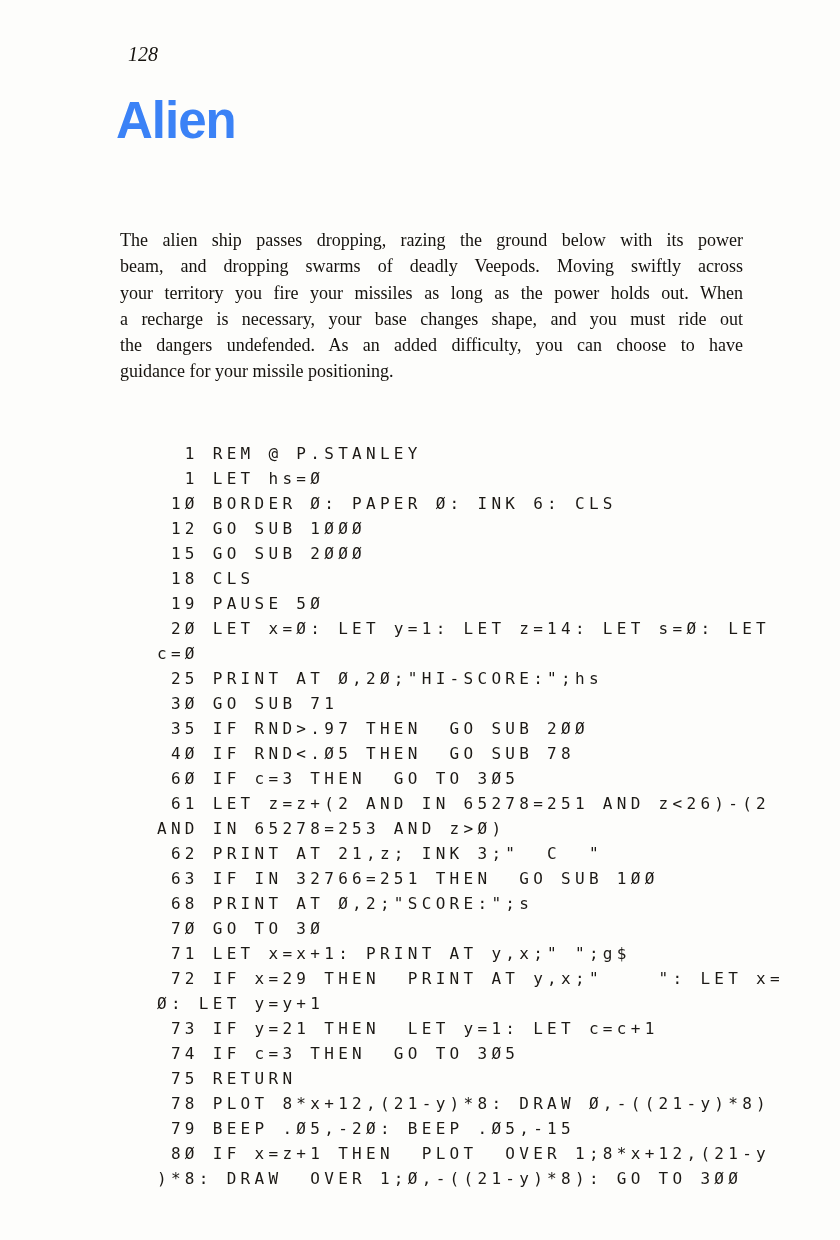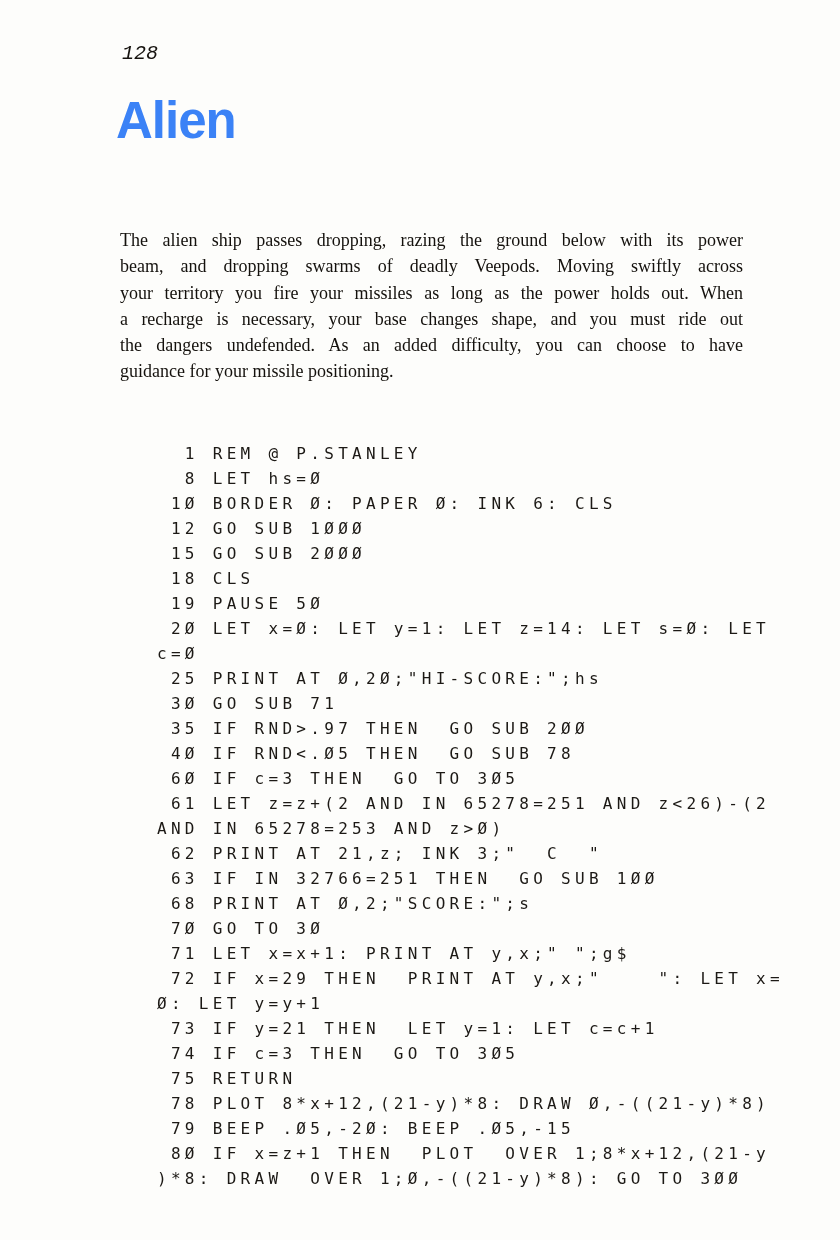--- a/index.html
+++ b/index.html
@@ -6,23 +6,23 @@
   html, body { width: 840px; height: 1240px; }
   body {
     position: relative;
     background: #fdfdfb;
     color: #1a1713;
     font-family: "Liberation Serif", serif;
     overflow: hidden;
   }
   .page-number {
     position: absolute;
-    left: 122px;
+    left: 128px;
     top: 42px;
-    font-family: Liberation Mono, monospace;
+    font-family: Liberation Serif, serif;
     font-style: italic;
     font-size: 20px;
     line-height: 24px;
     color: #16130f;
   }
   .title {
     position: absolute;
     left: 116px;
     top: 96px;
     font-family: "Liberation Sans", sans-serif;
@@ -75,21 +75,21 @@
     <div class="intro-line">The alien ship passes dropping, razing the ground below with its power</div>
     <div class="intro-line">beam, and dropping swarms of deadly Veepods. Moving swiftly across</div>
     <div class="intro-line">your territory you fire your missiles as long as the power holds out. When</div>
     <div class="intro-line">a recharge is necessary, your base changes shape, and you must ride out</div>
     <div class="intro-line">the dangers undefended. As an added difficulty, you can choose to have</div>
     <div class="intro-line">guidance for your missile positioning.</div>
   </div>
 
 <div class="listing">
     <div class="code-line">  1 REM @ P.STANLEY</div>
-    <div class="code-line">  8 LET hs=Ø</div>
+    <div class="code-line">  1 LET hs=Ø</div>
     <div class="code-line"> 1Ø BORDER Ø: PAPER Ø: INK 6: CLS</div>
     <div class="code-line"> 12 GO SUB 1ØØØ</div>
     <div class="code-line"> 15 GO SUB 2ØØØ</div>
     <div class="code-line"> 18 CLS</div>
     <div class="code-line"> 19 PAUSE 5Ø</div>
     <div class="code-line"> 2Ø LET x=Ø: LET y=1: LET z=14: LET s=Ø: LET</div>
     <div class="code-line">c=Ø</div>
     <div class="code-line"> 25 PRINT AT Ø,2Ø;"HI-SCORE:";hs</div>
     <div class="code-line"> 3Ø GO SUB 71</div>
     <div class="code-line"> 35 IF RND&gt;.97 THEN  GO SUB 2ØØ</div>

